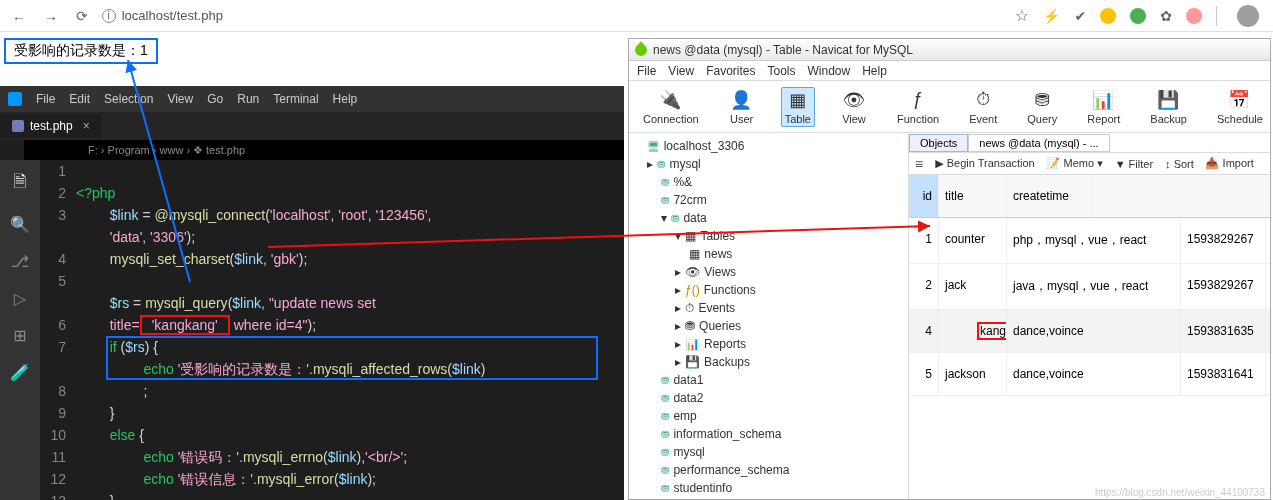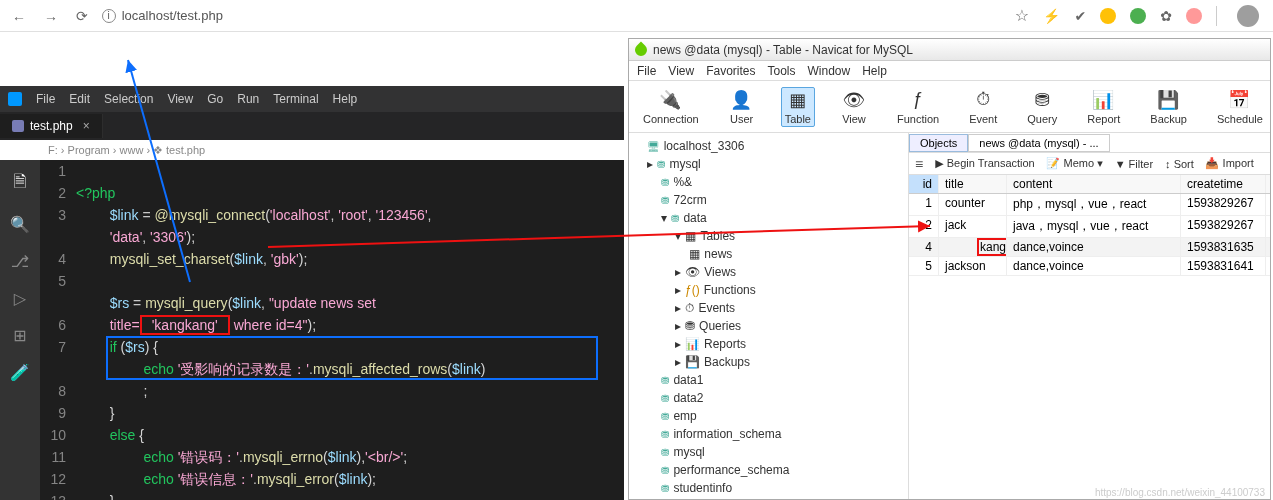--- a/index.html
+++ b/index.html
@@ -23,21 +23,21 @@
 
     
     .vscode { position:absolute; left:0; top:54px; width:624px; height:414px; background:#1e1e1e; color:#ccc; font-size:12px; }
     .vsc-title { height:26px; background:#323233; display:flex; align-items:center; padding-left:8px; gap:14px; color:#ccc; position:relative; }
     .vsc-logo { width:14px; height:14px; background:#0098ff; border-radius:2px; }
     .vsc-title .center { position:absolute; left:0; right:0; text-align:center; color:#aaa; font-size:11px; }
     .vsc-tabs { height:28px; background:#252526; display:flex; align-items:center; }
     .vsc-tab { background:#1e1e1e; color:#fff; padding:5px 12px; font-size:12px; display:flex; align-items:center; gap:6px; border-right:1px solid #2d2d2d;}
     .phpicon { width:12px; height:12px; background:#787cb5; border-radius:2px; }
     .tab-x { color:#aaa; margin-left:4px; }
-    .vsc-bc { height:20px; padding-left:48px; color:#888; font-size:11px; display:flex; align-items:center; background:#ffffff;}
+    .vsc-bc { height:20px; padding-left:64px; color:#888; font-size:11px; display:flex; align-items:center; background:#000000;margin-left:24px;}
     .vsc-body { display:flex; height:calc(100% - 74px); }
     .vsc-side { width:40px; background:#333; display:flex; flex-direction:column; align-items:center; padding-top:10px; gap:18px; color:#888; font-size:16px;}
     .vsc-side div:first-child { color:#fff; }
     .gutter { width:36px; text-align:right; padding-right:10px; color:#858585; font-size:14px; line-height:22px; font-family:Consolas,monospace;}
     .code { flex:1; font-family:Consolas,monospace; font-size:14px; line-height:22px; white-space:pre; color:#c8c8c8; position:relative;}
     .kw{color:#22c55e} .fn{color:#dcdcaa} .var{color:#9cdcfe} .str{color:#f9a8d4} .p{color:#d4d4d4}
     .redbox { border:2px solid #e11; padding:0 10px; }
     .bluebox { position:absolute; border:2px solid #0d6efd; }
 
     
@@ -55,21 +55,21 @@
     .dbicon{font-size:10px;color:#4a9;}
     .ind1{padding-left:14px}.ind2{padding-left:28px}.ind3{padding-left:42px}.ind4{padding-left:56px}
     .nv-right { flex:1; display:flex; flex-direction:column; }
     .nv-tabs { height:20px; border-bottom:1px solid #ddd; display:flex; align-items:center; font-size:11px;}
     .nvtab{padding:2px 10px; background:#eef; border:1px solid #9bd; }
     .nvtab2{padding:2px 10px; border:1px solid #ccc; }
     .nv-subbar { height:22px; border-bottom:1px solid #ddd; display:flex; align-items:center; gap:12px; padding:0 6px; font-size:11px; color:#333;}
     .hamb{font-size:14px;color:#555;}
     .nv-table { flex:1; font-size:12px; }
     .nv-th{display:flex; border-bottom:1px solid #ccc; background:#f8f8f8;}
-    .nv-th div,.nv-tr div{padding:2px 6px; border-right:1px solid #eee; overflow:hidden; white-space:nowrap;}
+    .nv-th div,.nv-tr div{padding:14px 6px; border-right:1px solid #eee; overflow:hidden; white-space:nowrap;}
     .c-id{width:30px;text-align:right}.c-title{width:68px}.c-content{width:174px}.c-ct{width:85px}
     .nv-tr{display:flex; border-bottom:1px solid #eee;}
     .nv-th .c-id{background:#c4e0fc}
     .sel{background:#f3f3f3}
     .sel .c-title span{border:2px solid #e11; padding:0 1px;margin-left:32px;}
     .redarrow{position:absolute; stroke:#e11; fill:none; stroke-width:2;}
     .bluearrow{position:absolute; stroke:#0d6efd; fill:none; stroke-width:2;}
     .watermark{position:absolute; right:8px; bottom:2px; font-size:10px; color:#ccc;}
   </style>
 </head>
@@ -90,20 +90,21 @@
     <span class="circle c1"></span>
     <span class="circle c2"></span>
     <span>✿</span>
     <span class="circle c3"></span>
     <span class="divider"></span>
     <span class="avatar"></span>
   </div>
 </div>
 
 <div class="page-body">
+  <div class="affected">受影响的记录数是：1</div>
 
   <div class="vscode">
     <div class="vsc-title">
       <span class="vsc-logo"></span>
       <span>File</span>
       <span>Edit</span>
       <span>Selection</span>
       <span>View</span>
       <span>Go</span>
       <span>Run</span>
@@ -329,21 +330,20 @@
           <span>▶ <span>Begin Transaction</span></span>
           <span>📝 <span>Memo</span> ▾</span>
           <span>▼ <span>Filter</span></span>
           <span>↕ <span>Sort</span></span>
           <span>📥 <span>Import</span></span>
         </div>
         <div class="nv-table">
           <div class="nv-th">
             <div class="c-id">id</div>
             <div class="c-title">title</div>
-            <div class="c-content">content</div>
             <div class="c-ct">createtime</div>
           </div>
           <div class="nv-tr">
               <div class="c-id">1</div>
               <div class="c-title">counter</div>
               <div class="c-content">php，mysql，vue，react</div>
               <div class="c-ct">1593829267</div>
             </div>
           <div class="nv-tr">
               <div class="c-id">2</div>

